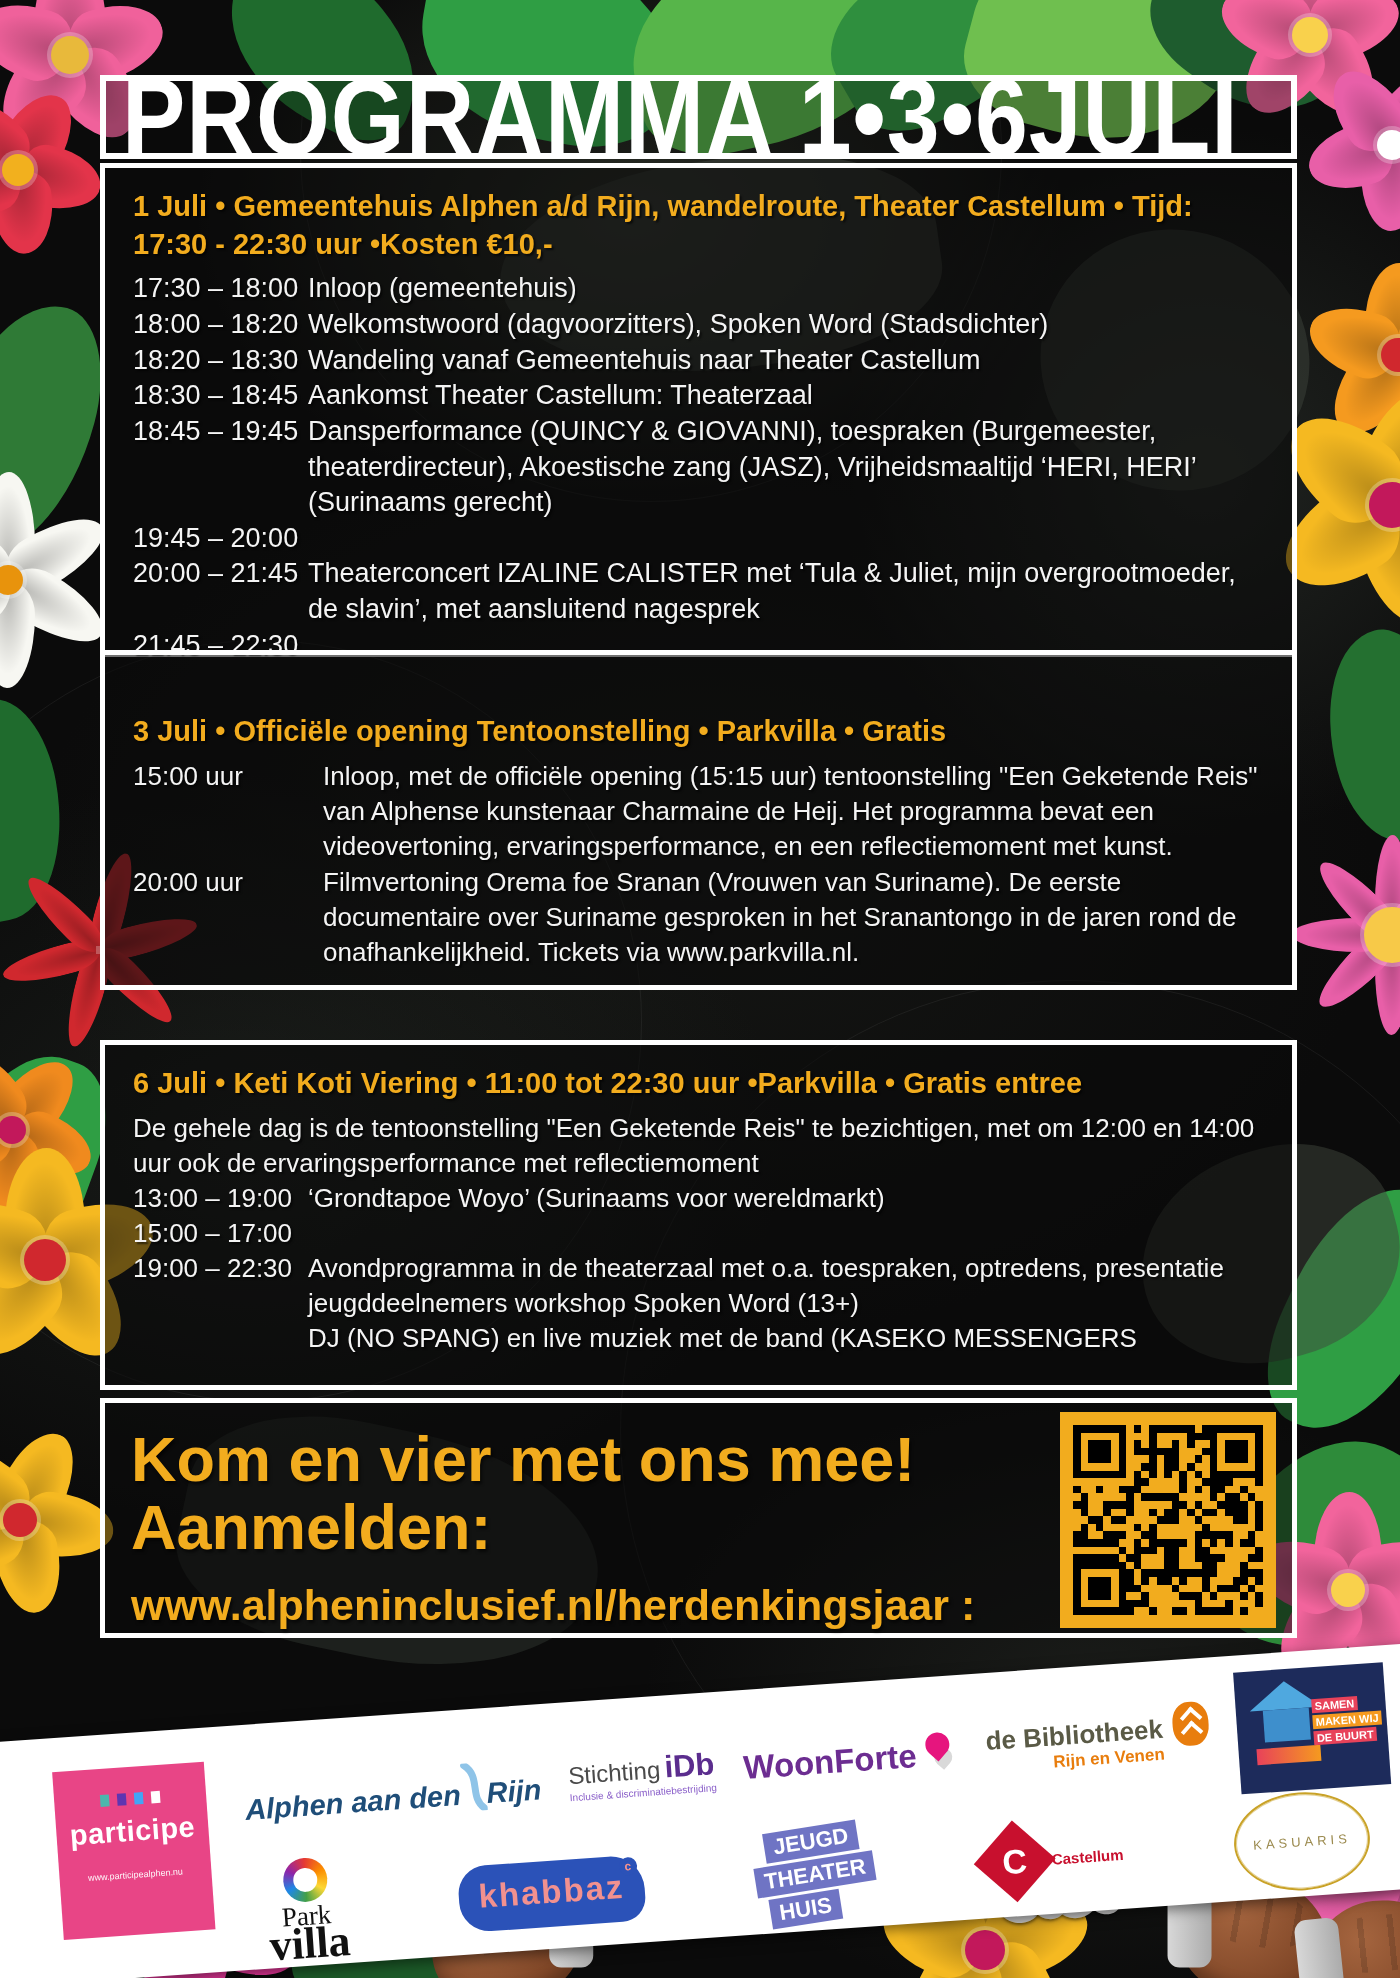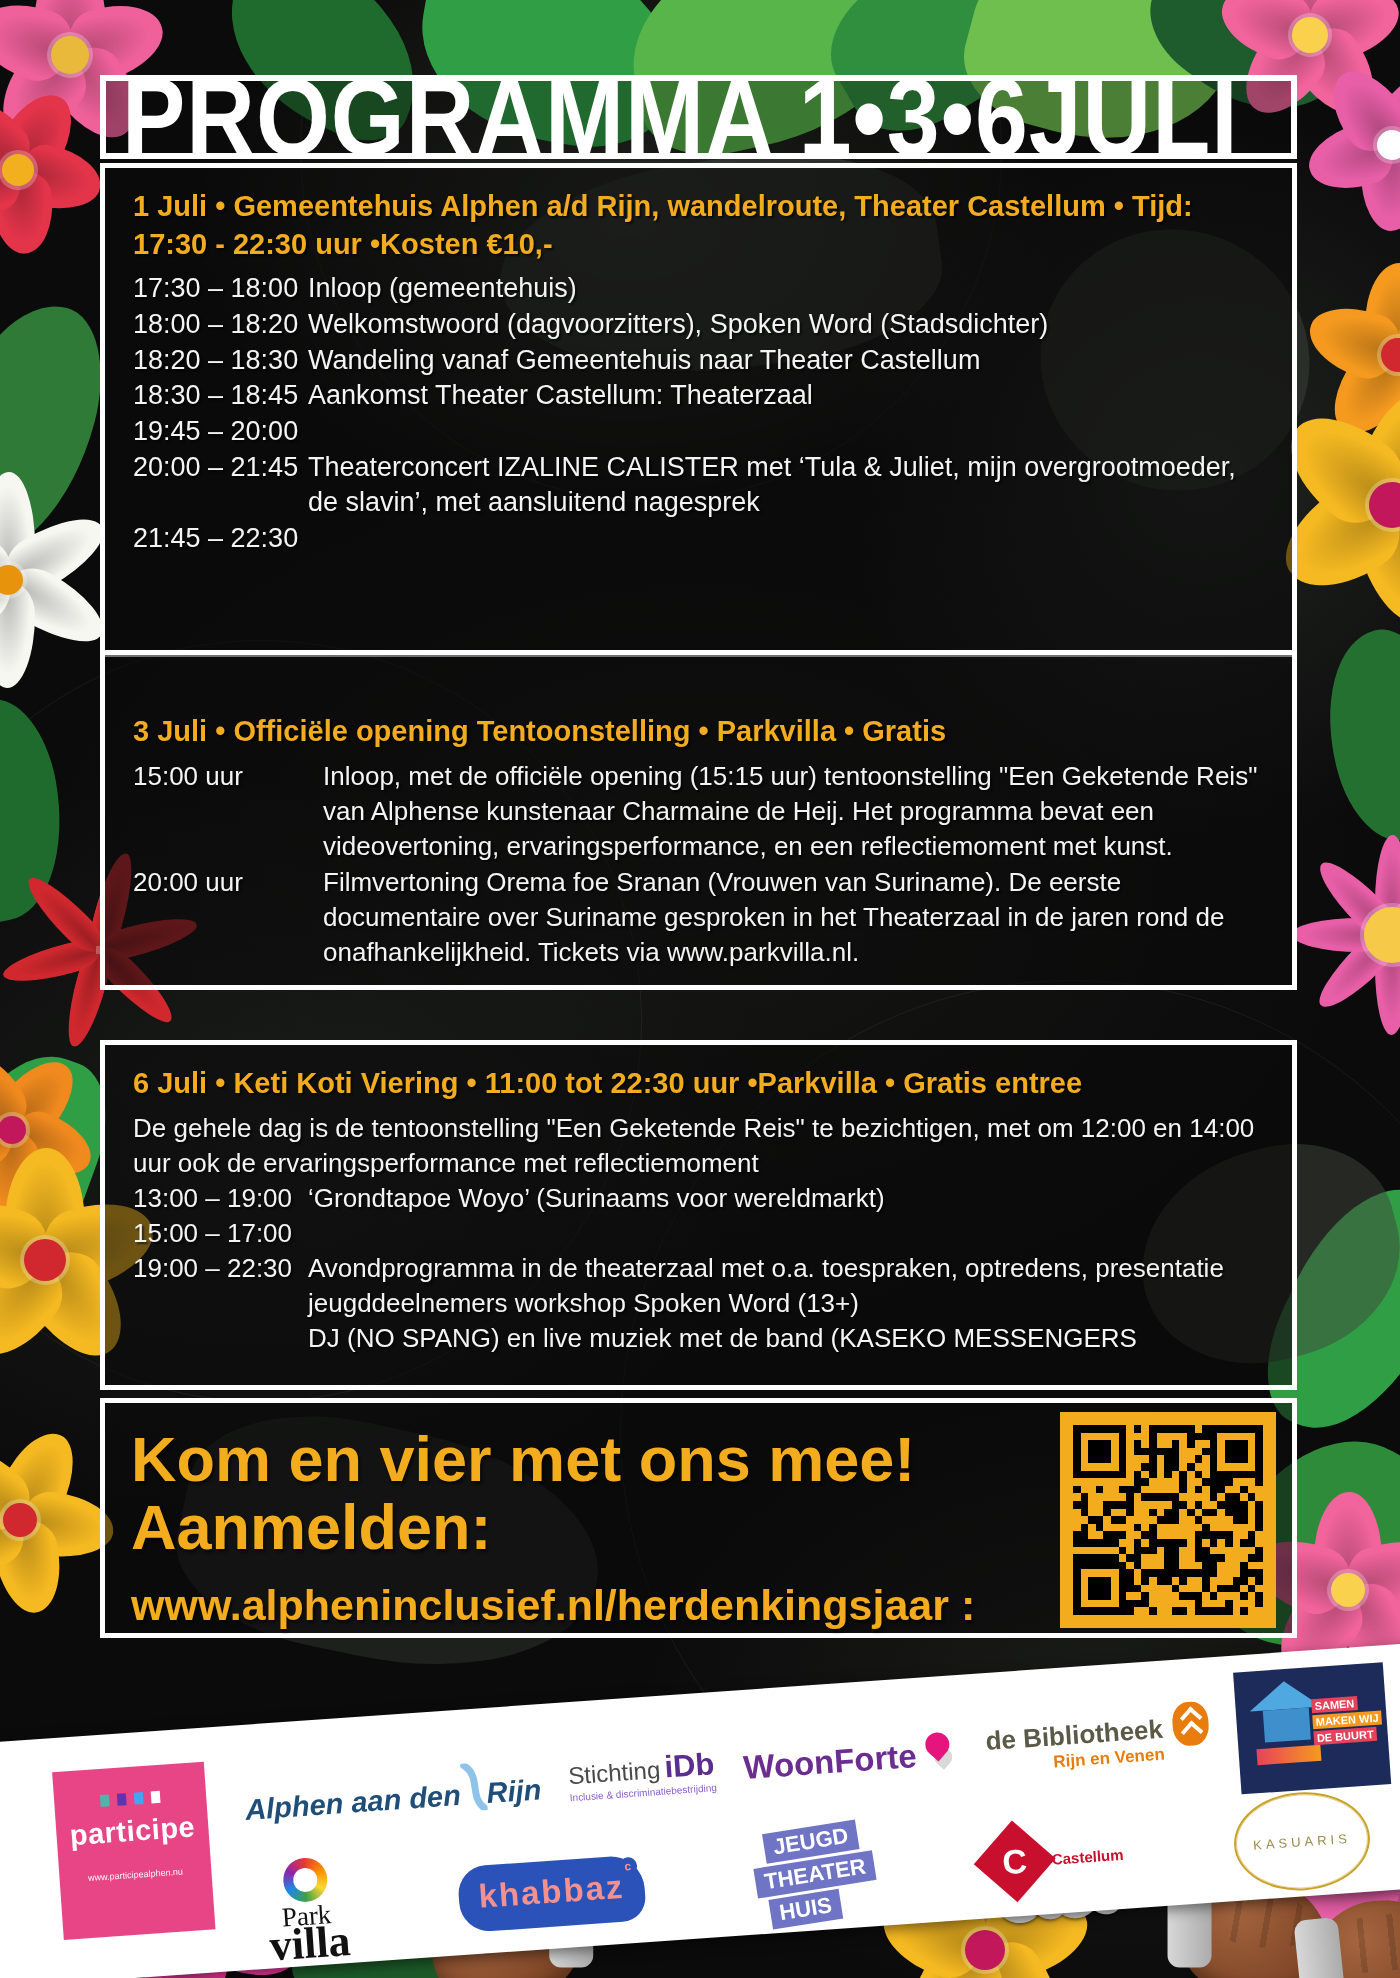--- a/index.html
+++ b/index.html
@@ -315,20 +315,24 @@
         </div>
       <div class="prow">
           <span class="t">18:20 – 18:30</span>
           <span class="d">Wandeling vanaf Gemeentehuis naar Theater Castellum</span>
         </div>
       <div class="prow">
           <span class="t">18:30 – 18:45</span>
           <span class="d">Aankomst Theater Castellum: Theaterzaal</span>
         </div>
       <div class="prow">
+          <span class="t">18:45 – 19:45</span>
+          <span class="d">Dansperformance (QUINCY &amp; GIOVANNI), toespraken (Burgemeester, theaterdirecteur), Akoestische zang (JASZ), Vrijheidsmaaltijd ‘HERI, HERI’ (Surinaams gerecht)</span>
+        </div>
+      <div class="prow">
           <span class="t">19:45 – 20:00</span>
         </div>
       <div class="prow">
           <span class="t">20:00 – 21:45</span>
           <span class="d">Theaterconcert IZALINE CALISTER met ‘Tula &amp; Juliet, mijn overgrootmoeder, de slavin’, met aansluitend nagesprek</span>
         </div>
       <div class="prow">
           <span class="t">21:45 – 22:30</span>
         </div>
     </div>
@@ -336,21 +340,21 @@
 
   <section class="block b2">
     <div class="inner">
       <h2 class="bhead">3 Juli • Officiële opening Tentoonstelling • Parkvilla • Gratis</h2>
       <div class="prow">
           <span class="tw">15:00 uur</span>
           <span class="d">Inloop, met de officiële opening (15:15 uur) tentoonstelling "Een Geketende Reis" van Alphense kunstenaar Charmaine de Heij. Het programma bevat een videovertoning, ervaringsperformance, en een reflectiemoment met kunst.</span>
         </div>
       <div class="prow">
           <span class="tw">20:00 uur</span>
-          <span class="d">Filmvertoning Orema foe Sranan (Vrouwen van Suriname). De eerste documentaire over Suriname gesproken in het Theaterzaal in de jaren rond de onafhankelijkheid. Tickets via www.parkvilla.nl.</span>
+          <span class="d">Filmvertoning Orema foe Sranan (Vrouwen van Suriname). De eerste documentaire over Suriname gesproken in het Sranantongo in de jaren rond de onafhankelijkheid. Tickets via www.parkvilla.nl.</span>
         </div>
     </div>
   </section>
 
   <section class="block b3">
     <div class="inner">
       <h2 class="bhead">6 Juli • Keti Koti Viering • 11:00 tot 22:30 uur •Parkvilla • Gratis entree</h2>
       <div class="intro">De gehele dag is de tentoonstelling "Een Geketende Reis" te bezichtigen, met om 12:00 en 14:00 uur ook de ervaringsperformance met reflectiemoment</div>
       <div class="prow">
           <span class="t">13:00 – 19:00</span>

